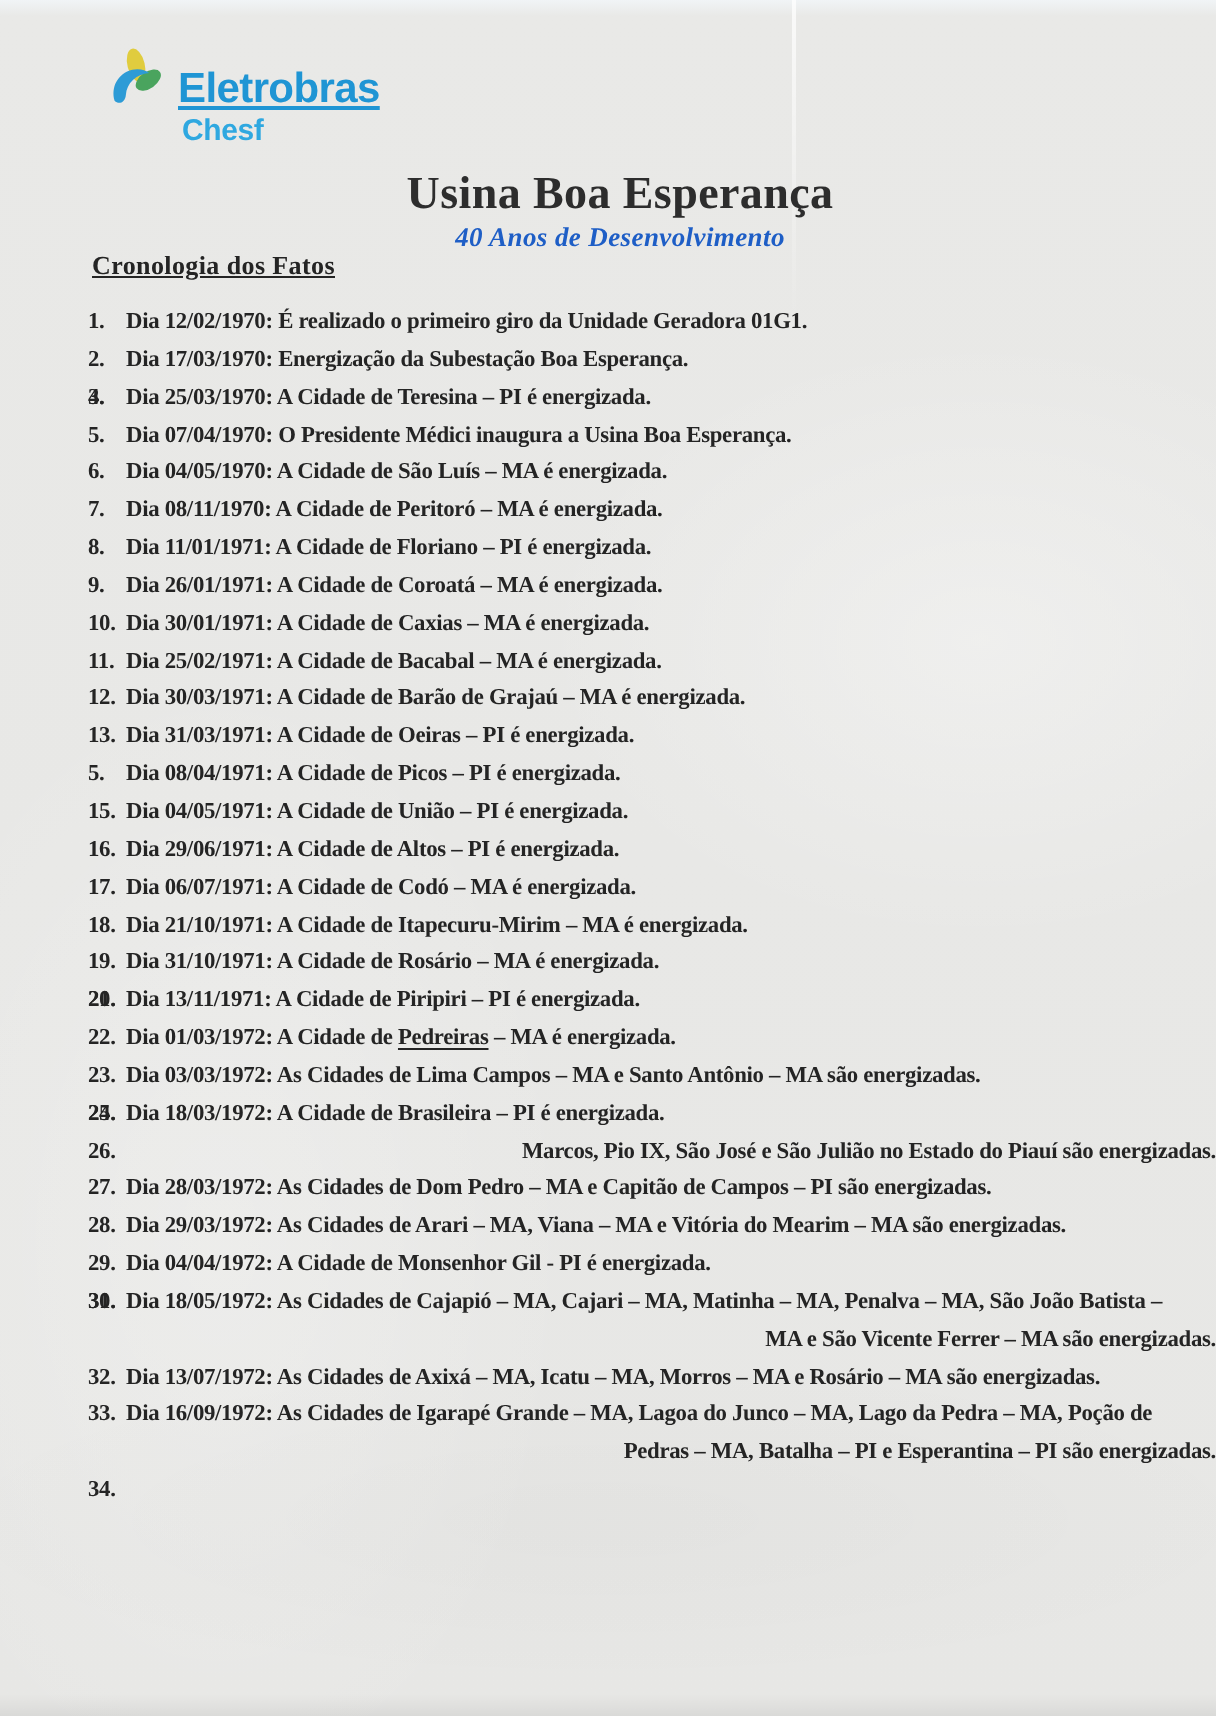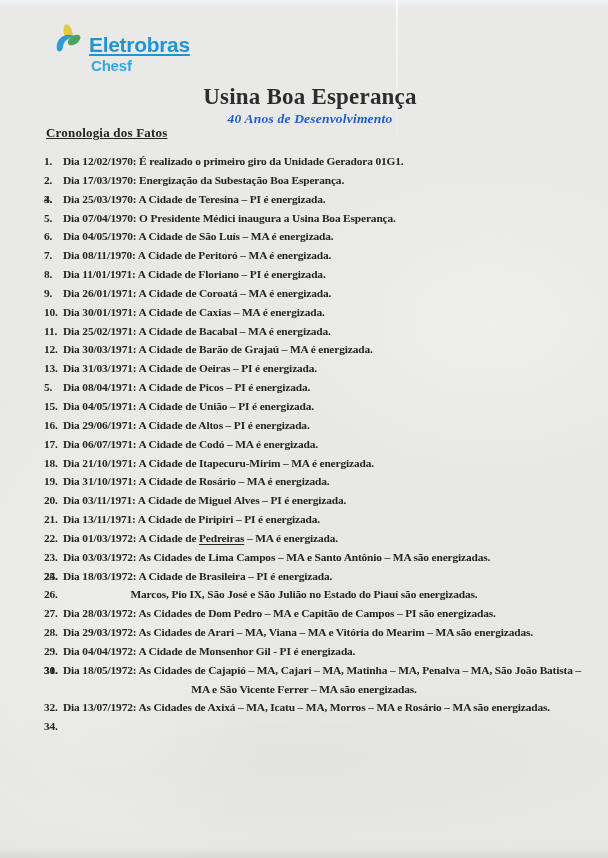--- a/index.html
+++ b/index.html
@@ -75,21 +75,21 @@
   .chrono {
     position: absolute; top: 152px; left: 0; width: 608px;
     margin: 0; padding: 0; list-style: none;
     font-size: 11.4px; font-weight: bold;
     letter-spacing: -0.15px;
     line-height: 18.85px;
     color: #242424;
   }
   .chrono li { position: relative; padding-left: 63px; white-space: nowrap; }
   .chrono .num { position: absolute; left: 44px; }
-  .chrono .cont { margin-left: -63px; text-align: center; }
+  .chrono .cont { margin-left: -63px; text-align: right; }
   .chrono u { text-underline-offset: 2px; }
 </style>
 </head>
 <body>
 
 <div class="paper">
   <div class="top-band"></div>
   <div class="fold"></div>
 
   <div class="logo">
@@ -202,21 +202,20 @@
     <span class="txt">Dia 21/10/1971: A Cidade de Itapecuru-Mirim – MA é energizada.</span>
     
   </li>
       <li>
     <span class="num">19.</span>
     <span class="txt">Dia 31/10/1971: A Cidade de Rosário – MA é energizada.</span>
     
   </li>
       <li>
     <span class="num">20.</span>
-    <span class="txt">Dia 03/11/1971: A Cidade de Miguel Alves – PI é energizada.</span>
     
   </li>
       <li>
     <span class="num">21.</span>
     <span class="txt">Dia 13/11/1971: A Cidade de Piripiri – PI é energizada.</span>
     
   </li>
       <li>
     <span class="num">22.</span>
     <span class="txt">Dia 01/03/1972: A Cidade de <u>Pedreiras</u> – MA é energizada.</span>
@@ -263,19 +262,24 @@
     <span class="num">31.</span>
     <span class="txt">Dia 18/05/1972: As Cidades de Cajapió – MA, Cajari – MA, Matinha – MA, Penalva – MA, São João Batista –</span>
     <div class="cont">MA e São Vicente Ferrer – MA são energizadas.</div>
   </li>
       <li>
     <span class="num">32.</span>
     <span class="txt">Dia 13/07/1972: As Cidades de Axixá – MA, Icatu – MA, Morros – MA e Rosário – MA são energizadas.</span>
     
   </li>
       <li>
+    <span class="num">33.</span>
+    <span class="txt">Dia 16/09/1972: As Cidades de Igarapé Grande – MA, Lagoa do Junco – MA, Lago da Pedra – MA, Poção de</span>
+    <div class="cont">Pedras – MA, Batalha – PI e Esperantina – PI  são energizadas.</div>
+  </li>
+      <li>
     <span class="num">34.</span>
     
   </li>
     </ol>
 
   <div class="bottom-band"></div>
 </div>
 
 </body></html>

